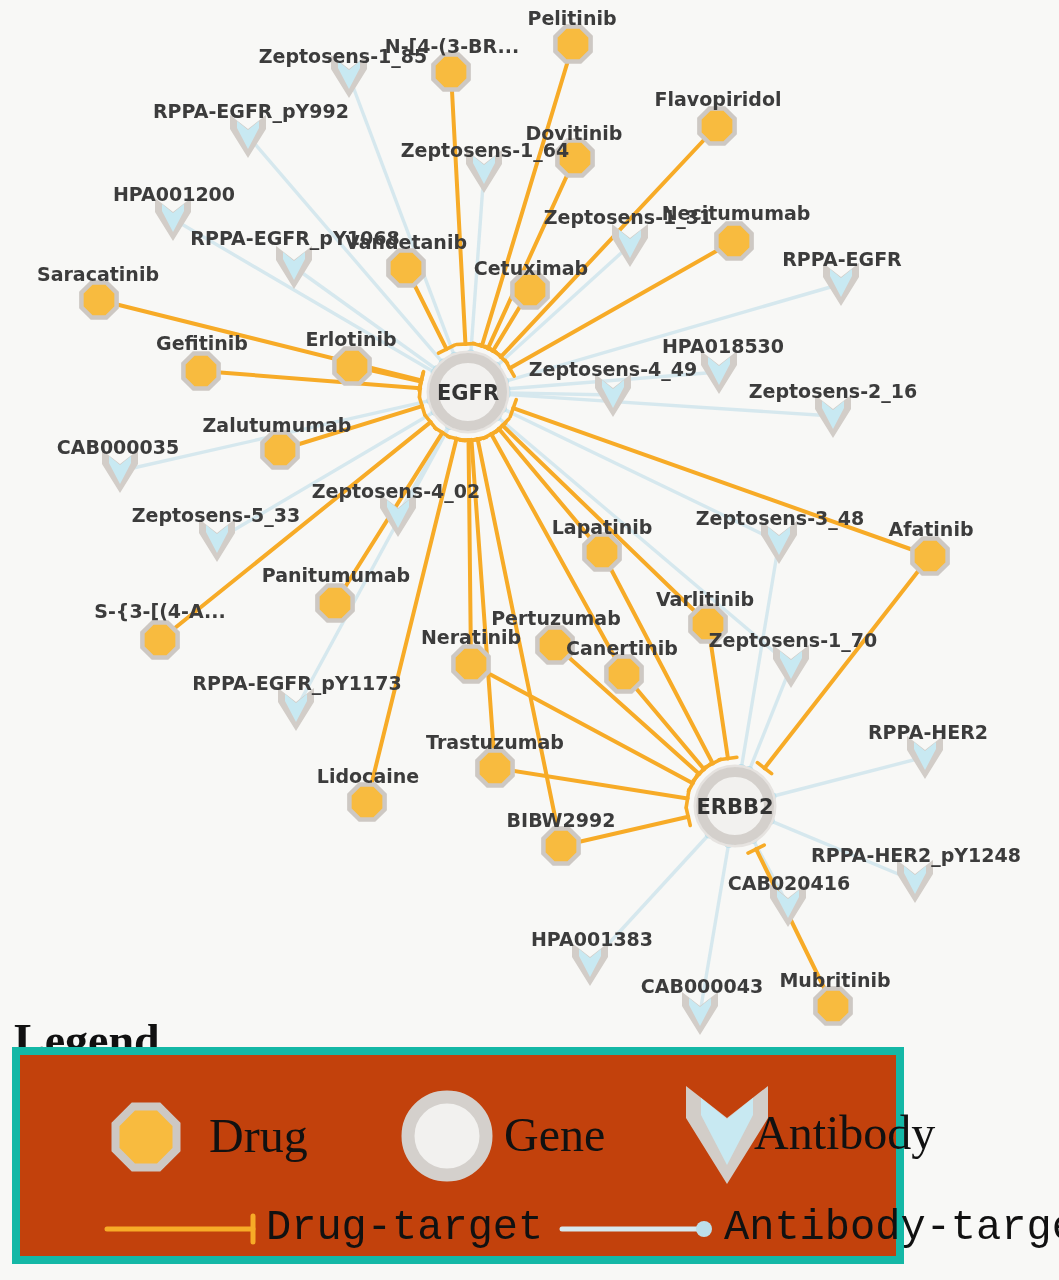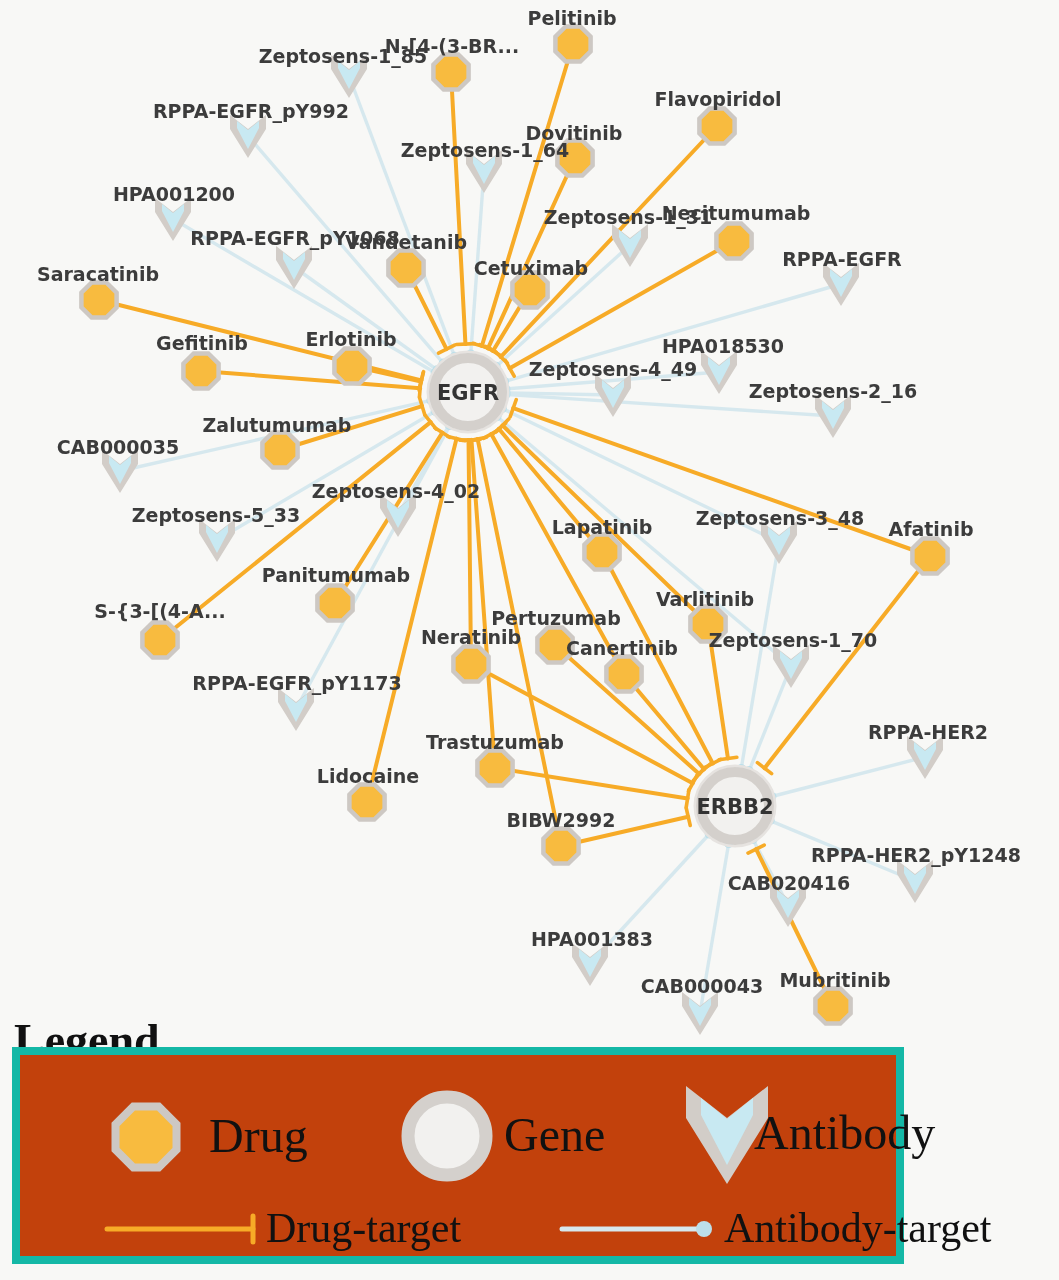--- a/index.html
+++ b/index.html
@@ -19,21 +19,21 @@
   .legend-box {
     position:absolute; left:12px; top:1047px; width:892px; height:217px;
     border:8px solid #14b8a6; box-sizing:border-box; background:#c2410c;
   }
   .legend-box svg, .legend-box span { position:absolute; }
   .leg-label1 {
     font-family:"Liberation Serif", serif; font-size:48px; color:#111;
     transform:translateY(-52%); white-space:nowrap;
   }
   .leg-label2 {
-    font-family:Liberation Serif, serif; font-size:42px; color:#111;
+    font-family:Liberation Mono, monospace; font-size:42px; color:#111;
     transform:translateY(-52%); white-space:nowrap;text-align:right;
   }
 </style>
 </head>
 <body>
 
 <svg id="net" width="1059" height="1280" viewBox="0 0 1059 1280">
     <g>
       <line x1="349" y1="76" x2="454.6079903636782" y2="356.4380248312799" stroke="#D6E8EE" stroke-width="3.4"></line>
       <circle cx="454.6079903636782" cy="356.4380248312799" r="4.6" fill="#BCDFEA"></circle>

